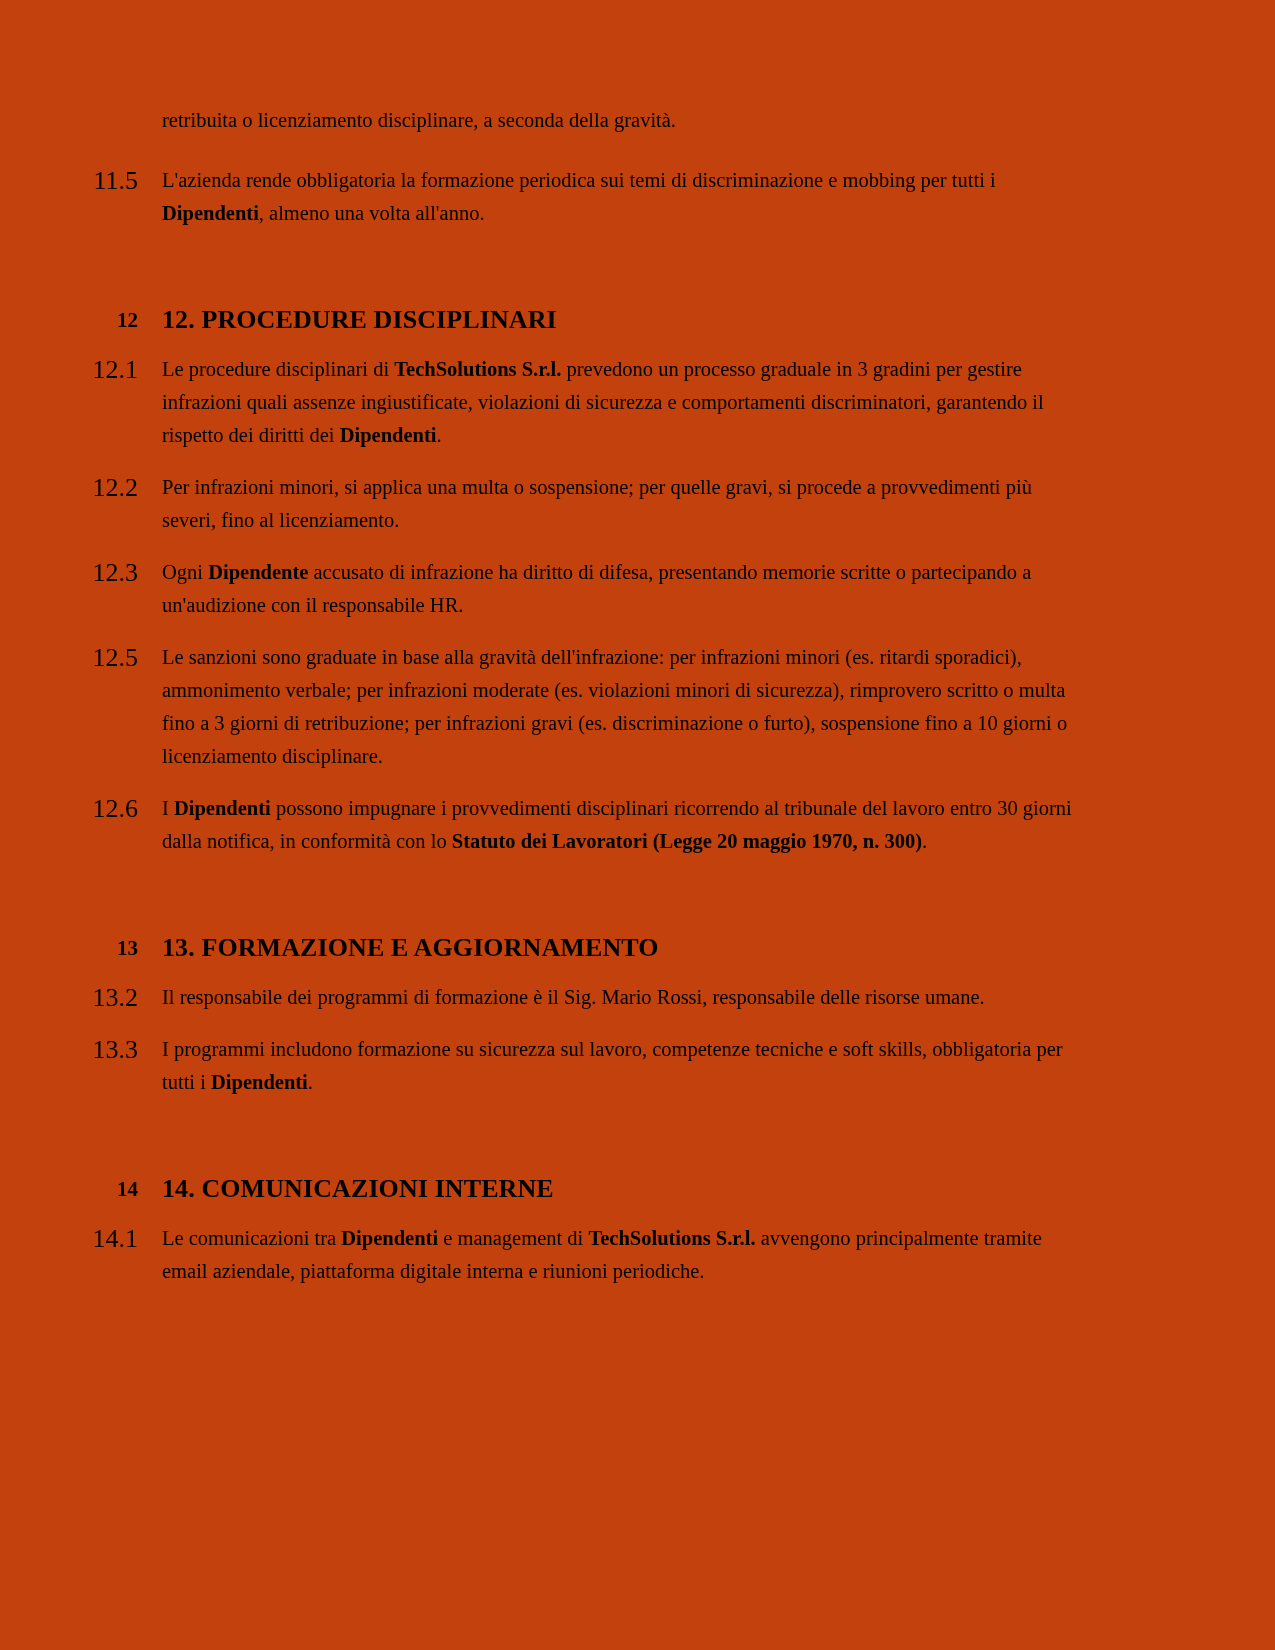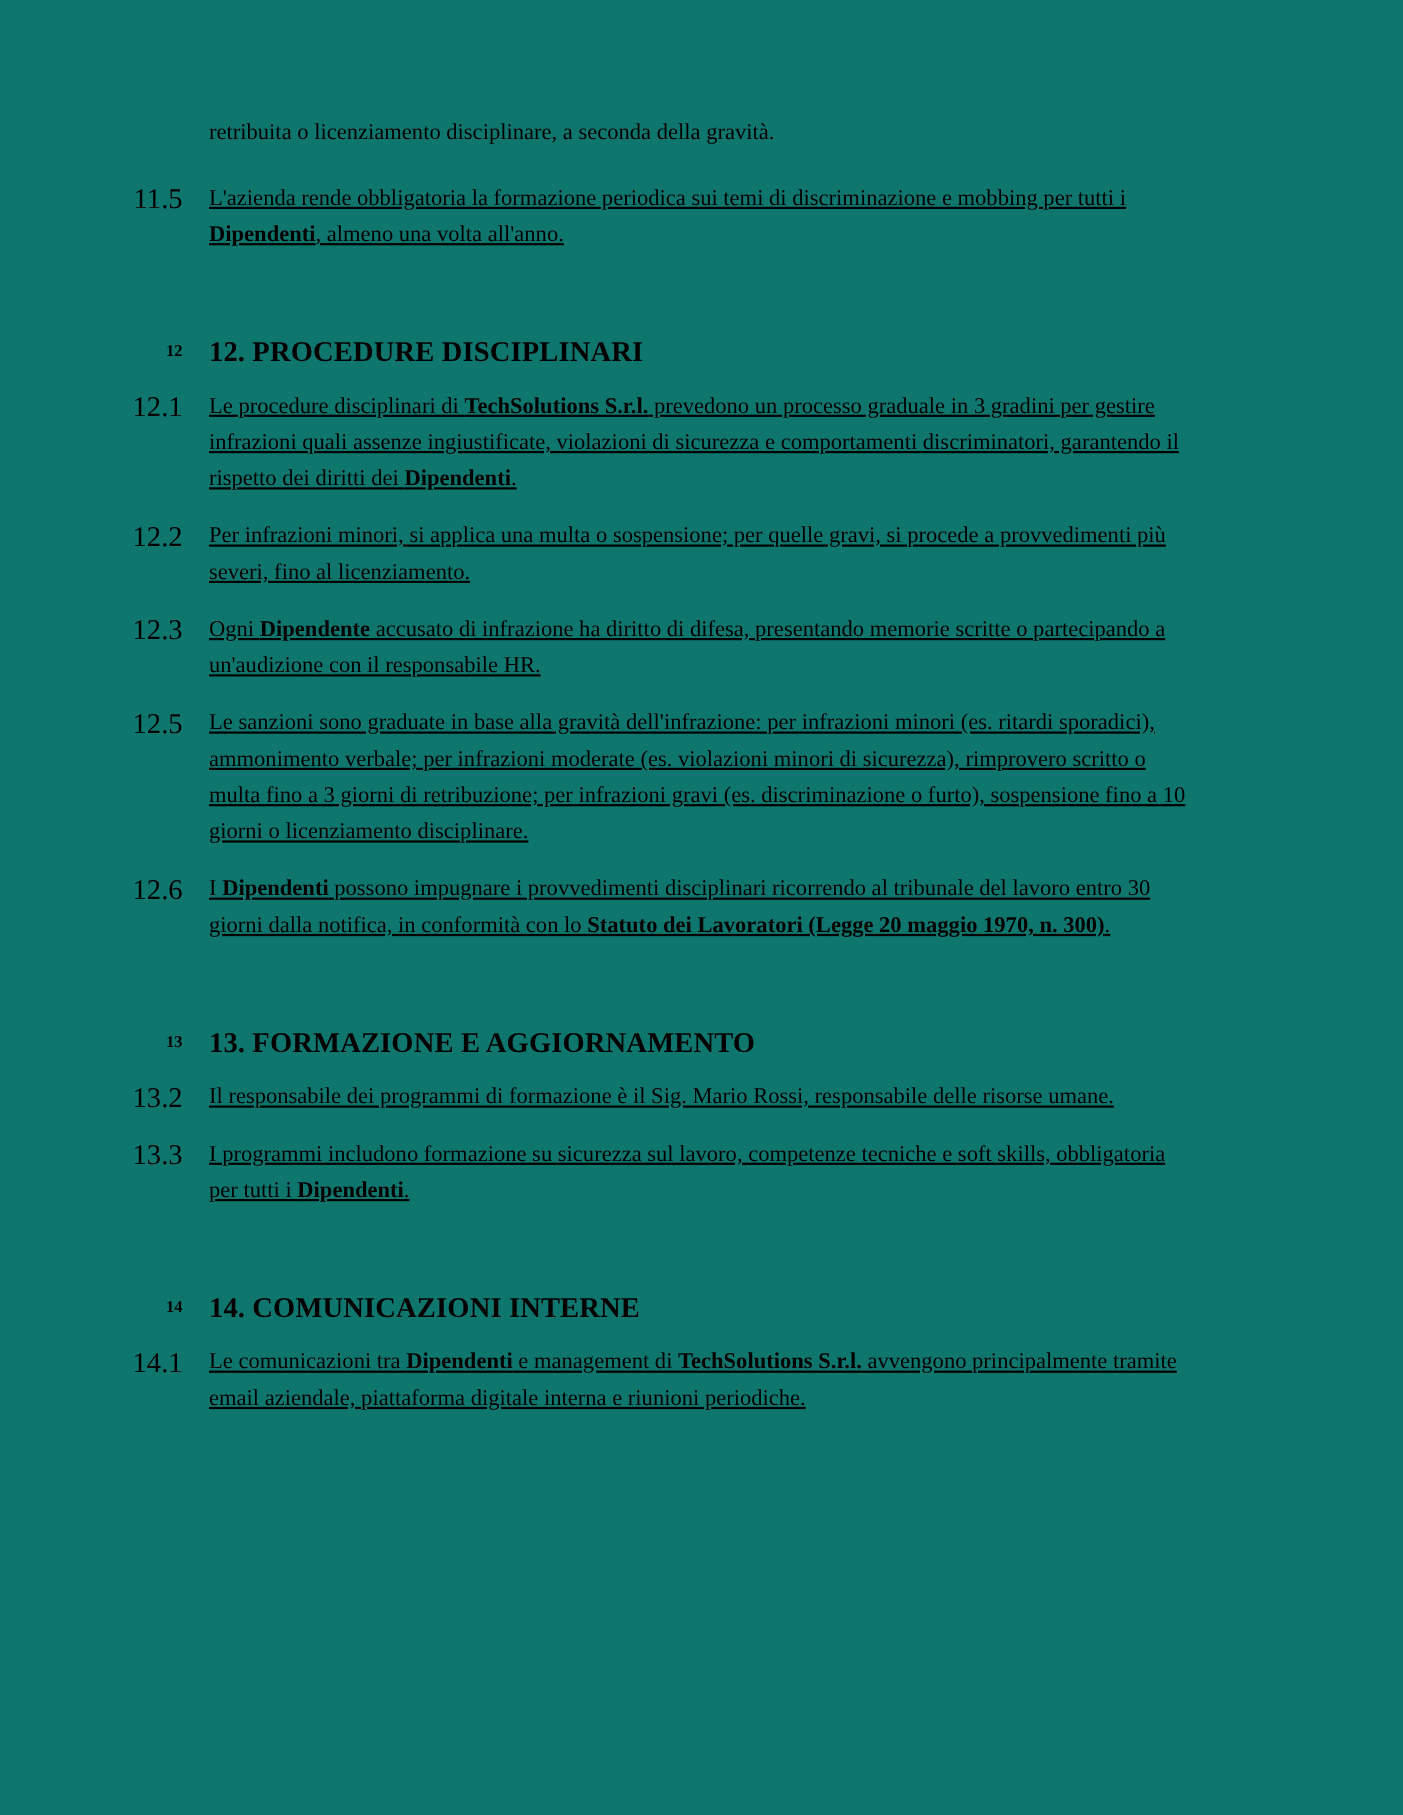--- a/index.html
+++ b/index.html
@@ -12,22 +12,22 @@
     height: 1650px;
     font-family: "Liberation Serif", "DejaVu Serif", serif;
     color: #000000;
     -webkit-font-smoothing: antialiased;
   }
   .page {
     position: relative;
     width: 1275px;
     height: 1650px;
     box-sizing: border-box;
-    padding: 104px 185px 0 104px;
-    background: #0f766e;
+    padding: 104px 185px 0 76px;
+    background: #c2410c;
   }
 
   
   .clause {
     display: flex;
     align-items: flex-start;
     margin: 0 0 19px 0;
   }
   .clause .num {
     flex: 0 0 62px;
@@ -38,21 +38,20 @@
     line-height: 33px;
     white-space: nowrap;
   }
   .clause .body {
     flex: 1 1 auto;
     padding-left: 24px;
     font-size: 20.5px;
     line-height: 33px;
     text-align: left;
     hyphens: none;
-    text-decoration: underline;
   }
 
   
   .continuation {
     display: flex;
     align-items: flex-start;
     margin: 0 0 27px 0;
   }
   .continuation .num {
     flex: 0 0 62px;
@@ -69,21 +68,21 @@
   .section-heading {
     display: flex;
     align-items: flex-start;
     margin: 0 0 18px 0;
   }
   .section-heading .num {
     flex: 0 0 62px;
     width: 62px;
     text-align: right;
     font-weight: bold;
-    font-size: 15px;
+    font-size: 21px;
     line-height: 30px;
   }
   .section-heading .title {
     flex: 1 1 auto;
     padding-left: 24px;
     font-weight: bold;
     font-size: 26px;
     line-height: 30px;
     letter-spacing: 0.1px;
   }

